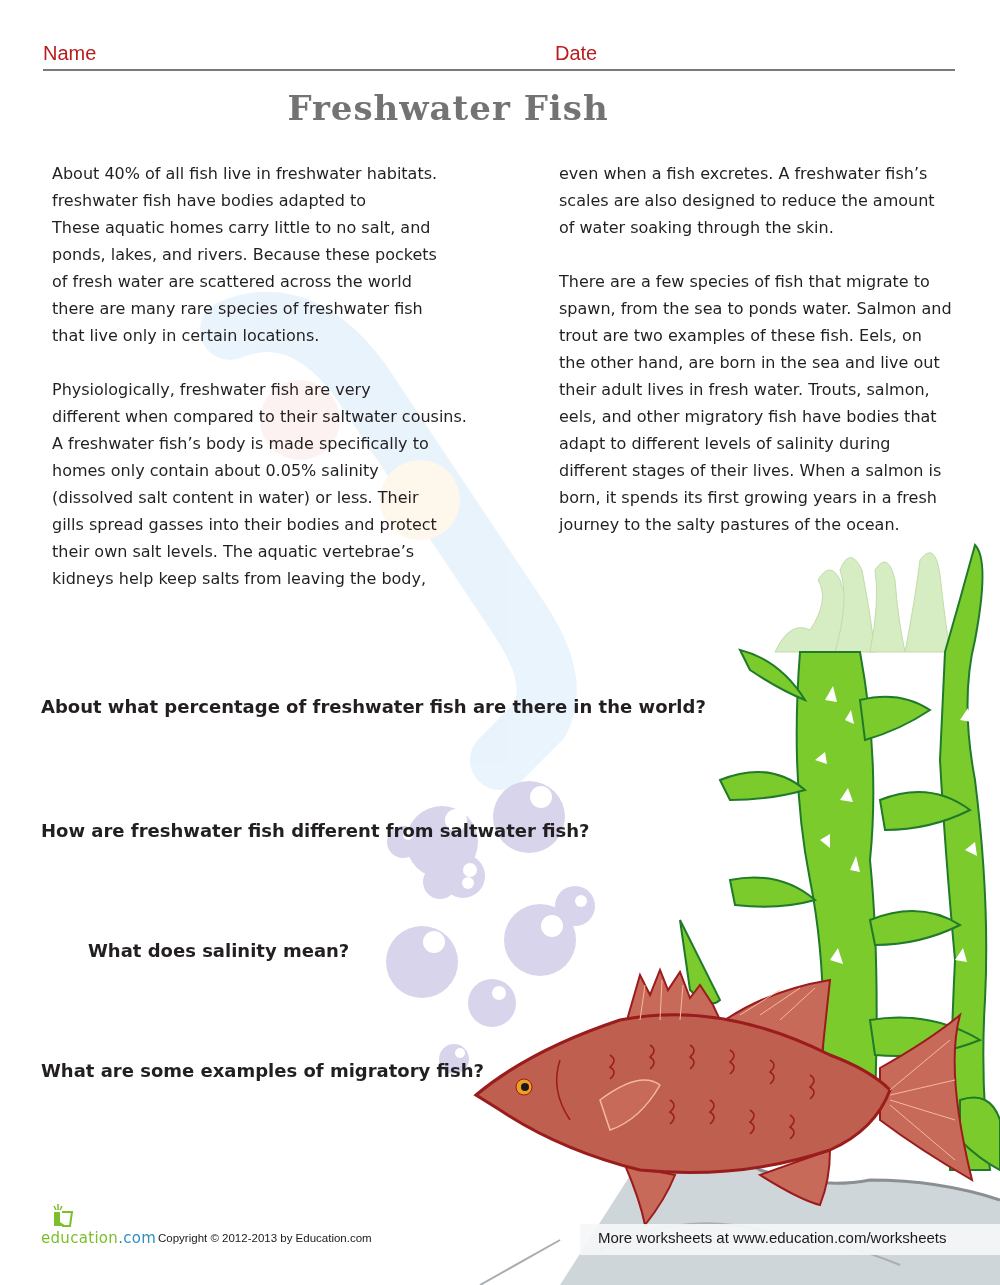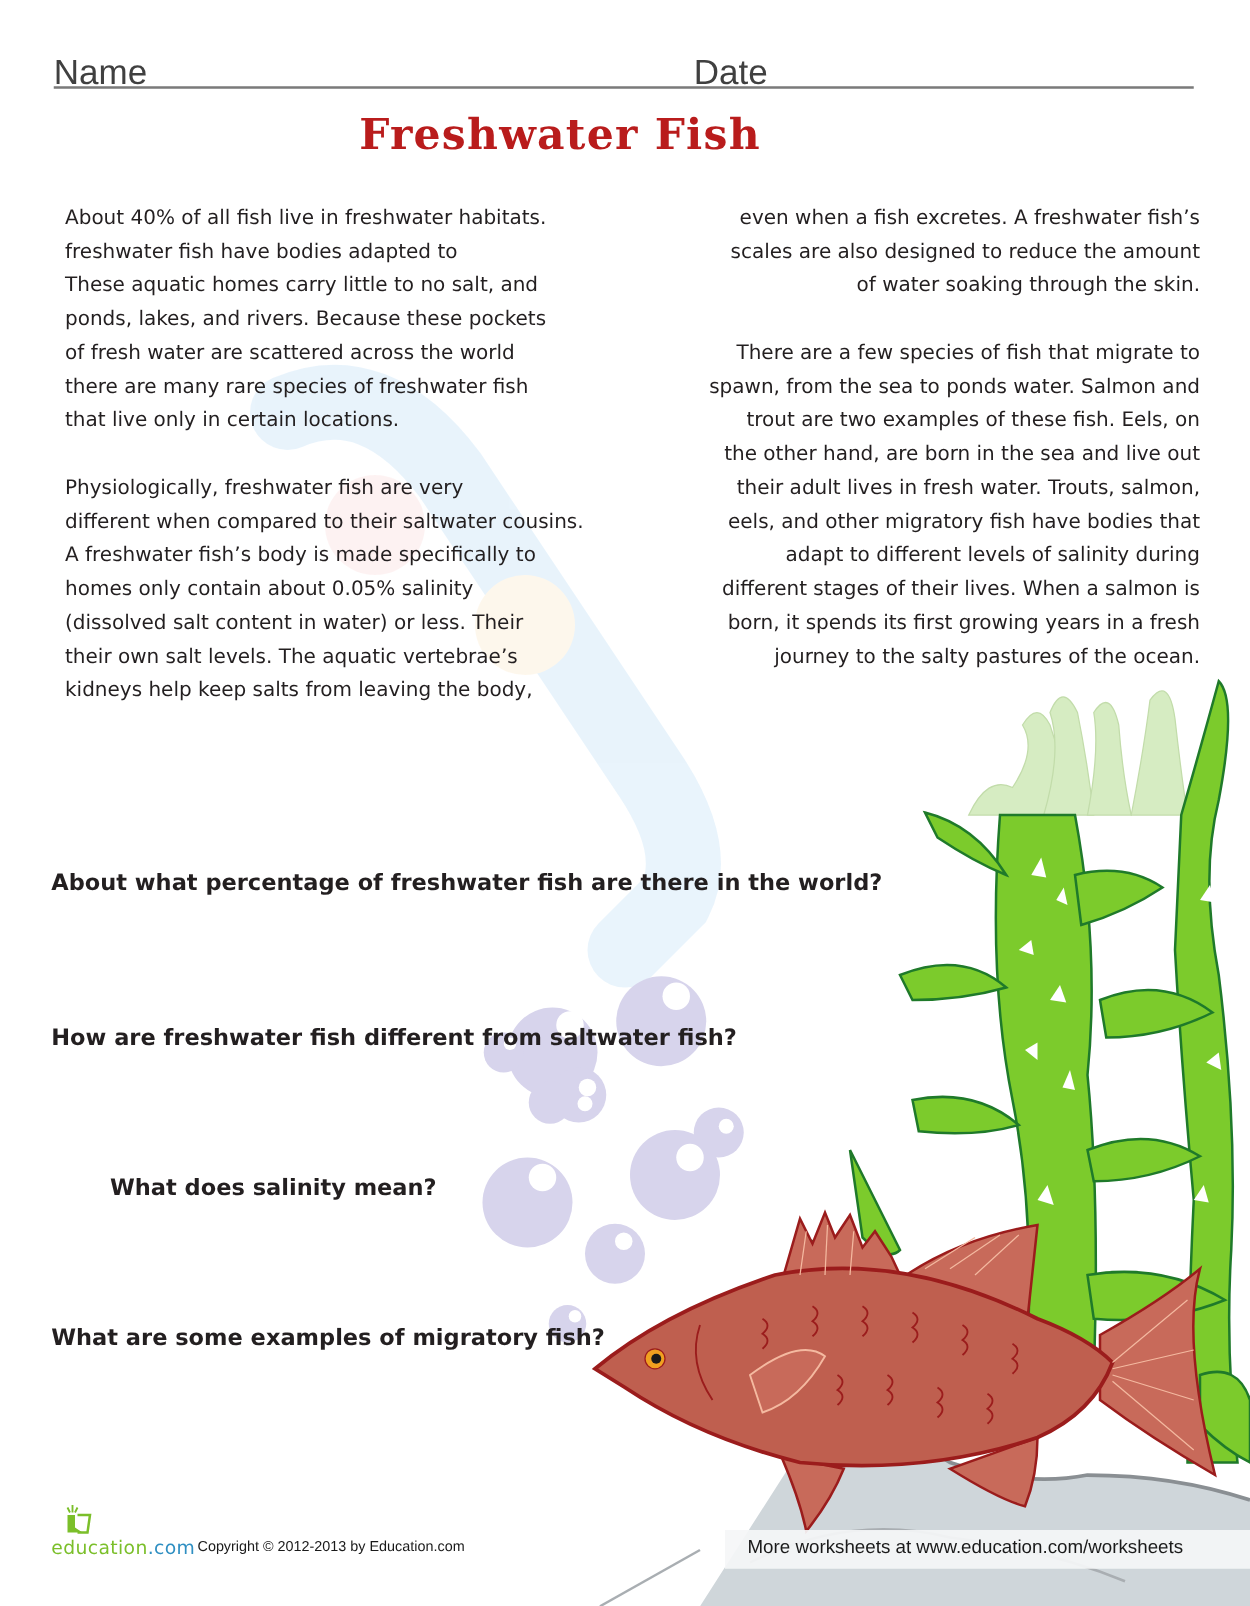--- a/index.html
+++ b/index.html
@@ -4,42 +4,42 @@
 <style>
   html, body { margin: 0; padding: 0; }
   body {
     width: 1000px; height: 1285px; position: relative; overflow: hidden;
     background: #ffffff; color: #231f20;
     font-family: "DejaVu Sans", sans-serif;
   }
 
   
   .name-label, .date-label {
-    position: absolute; top: 42px; font-size: 28px; color: #404040;
+    position: absolute; top: 42px; font-size: 20px; color: #b91c1c;
     font-family: "Liberation Sans", sans-serif; font-weight: normal;
   }
   .name-label { left: 43px; }
   .date-label { left: 555px; }
   .header-rule {
     position: absolute; left: 43px; top: 69px; width: 912px; height: 2px; background: #7a7a7a;
   }
   .title {
     position: absolute; left: 0; width: 896px; top: 88px; text-align: center;
     font-family: "DejaVu Serif", serif; font-weight: bold; font-size: 34px;
-    letter-spacing: 1px; color: #b91c1c;
+    letter-spacing: 1px; color: #737373;
   }
 
   
   .col {
     position: absolute; top: 160px; width: 455px;
     font-family: "DejaVu Sans", sans-serif; font-size: 16px; line-height: 27px;
     color: #231f20; z-index: 3;
   }
   .col-left { left: 52px; }
-  .col-right { left: 530px; width: 430px; text-align: right; }
+  .col-right { left: 559px; width: 430px; }
   .col p { margin: 0 0 27px 0; }
   .line { display: block; white-space: nowrap; }
 
   
   .question {
     position: absolute; left: 41px; font-family: "DejaVu Sans", sans-serif;
     font-size: 18px; font-weight: bold; color: #231f20; z-index: 5; white-space: nowrap;
   }
 
   
@@ -211,20 +211,21 @@
     <span class="line">of fresh water are scattered across the world</span>
     <span class="line">there are many rare species of freshwater fish</span>
     <span class="line">that live only in certain locations.</span>
   </p>
   <p>
     <span class="line">Physiologically, freshwater fish are very</span>
     <span class="line">different when compared to their saltwater cousins.</span>
     <span class="line">A freshwater fish’s body is made specifically to</span>
     <span class="line">homes only contain about 0.05% salinity</span>
     <span class="line">(dissolved salt content in water) or less. Their</span>
+    <span class="line">gills spread gasses into their bodies and protect</span>
     <span class="line">their own salt levels. The aquatic vertebrae’s</span>
     <span class="line">kidneys help keep salts from leaving the body,</span>
   </p>
 </div>
 
 <div class="col col-right">
   <p>
     <span class="line">even when a fish excretes. A freshwater fish’s</span>
     <span class="line">scales are also designed to reduce the amount</span>
     <span class="line">of water soaking through the skin.</span>

